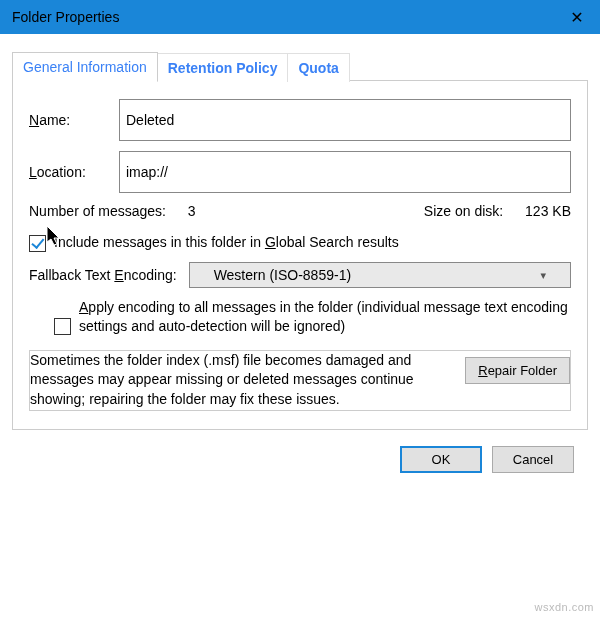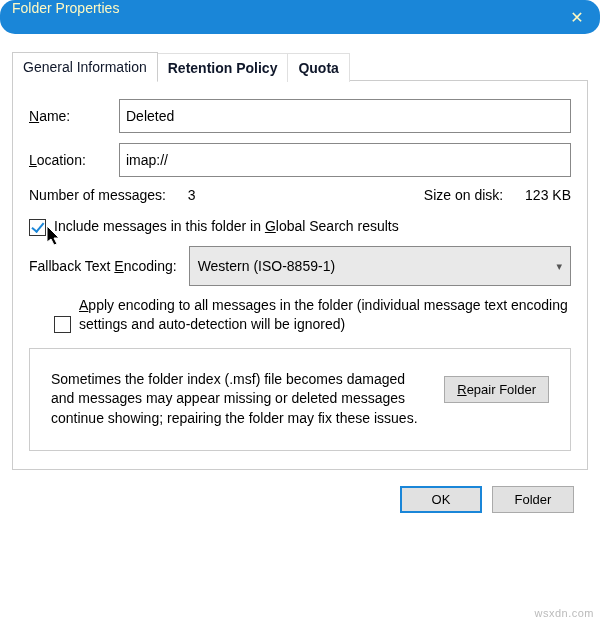--- a/index.html
+++ b/index.html
@@ -10,26 +10,26 @@
     font-size: 13px;
     background: #fff;
     color: #000;
     width: 600px;
     height: 621px;
     overflow: hidden;
     position: relative;
   }
   .titlebar {
     background: #1a86d8;
-    color: #fef9c3;
+    color: #000000;
     height: 34px;
     display: flex;
+    align-items: center;
     padding: 0 0 0 12px;
     font-size: 14px;
-    border-radius: 15px;
   }
   .titlebar-title { flex: 1; }
   .titlebar-close {
     width: 46px;
     height: 34px;
     display: flex;
     align-items: center;
     justify-content: center;
     font-size: 16px;
     cursor: default;
@@ -46,21 +46,21 @@
     z-index: 2;
   }
   .tab {
     padding: 6px 10px 6px 10px;
     font-size: 14px;
     border: 1px solid #ccc;
     border-bottom: none;
     background: #fff;
     position: relative;
     margin-right: -1px;
-    color: #0f172a;
+    color: #3b82f6;
   }
   .tab.inactive {
     top: 1px;
     border-color: #e0e0e0;
     background: #fff;
     font-weight: bold;
   }
   .tab.active {
     border-color: #ccc;
     z-index: 3;
@@ -81,21 +81,21 @@
   .row-label {
     width: 90px;
     font-size: 14px;
   }
   .text-input {
     flex: 1;
     border: 1px solid #888;
     padding: 4px 6px;
     font-size: 14px;
     font-family: inherit;
-    height: 34px;
+    height: 42px;
   }
   .stats-row {
     display: flex;
     font-size: 14px;
     margin-bottom: 14px;
     margin-top: 6px;
   }
   .stats-left { flex: 1; }
   .stats-left-val { display: inline-block; margin-left: 18px; }
   .stats-right-lbl { margin-right: 18px; }
@@ -130,37 +130,37 @@
     align-items: center;
     margin-bottom: 10px;
     font-size: 14px;
   }
   .select-label { margin-right: 12px; }
   .select-box {
     flex: 1;
     border: 1px solid #888;
     background: #eaeaea;
     background: #e9e9e9;
-    height: 40px;
-    display: flex;
-    align-items: center;
-    padding: 0 8px;
+    height: 26px;
+    display: flex;
+    align-items: center;
+    padding: 0 24px;
     position: relative;
   }
   .select-val { flex: 1; }
   .select-chevron {
     font-size: 11px;
     color: #555;
   }
   .indented {
     margin-left: 25px;
   }
   .repair-box {
     border: 1px solid #ccc;
-    padding: 21px;
+    padding: 0;
     display: flex;
     align-items: flex-start;
     gap: 12px;
     margin-top: 14px;
     font-size: 14px;
   }
   .repair-text { flex: 1; line-height: 1.4; }
   .btn {
     border: 1px solid #aaa;
     background: #e1e1e1;
@@ -183,21 +183,21 @@
   .cursor {
     position: absolute;
     left: 47px;
     top: 226px;
     pointer-events: none;
     z-index: 50;
   }
   .watermark {
     position: absolute;
     right: 6px;
-    bottom: 2px;
+    bottom: 8px;
     font-size: 11px;
     color: #bbb;
     letter-spacing: 0.5px;
   }
 </style>
 </head>
 <body>
 
 <div class="titlebar">
   <span class="titlebar-title">Folder Properties</span>
@@ -258,21 +258,21 @@
 
     <div class="repair-box">
       <div class="repair-text">Sometimes the folder index (.msf) file becomes damaged and messages may appear missing or deleted messages continue showing; repairing the folder may fix these issues.</div>
       <button class="btn wide"><span class="underline">R</span>epair Folder</button>
     </div>
 
   </div>
 
   <div class="footer">
     <button class="btn primary">OK</button>
-    <button class="btn">Folder</button>
+    <button class="btn">Cancel</button>
   </div>
 
 </div>
 
 <svg class="cursor" width="18" height="22">
   <polygon points="0,0 0,16 4,13 7,19 10,18 7,12 12,12" fill="#000" stroke="#fff" stroke-width="1"></polygon>
 </svg>
 
 <div class="watermark">wsxdn.com</div>
 

